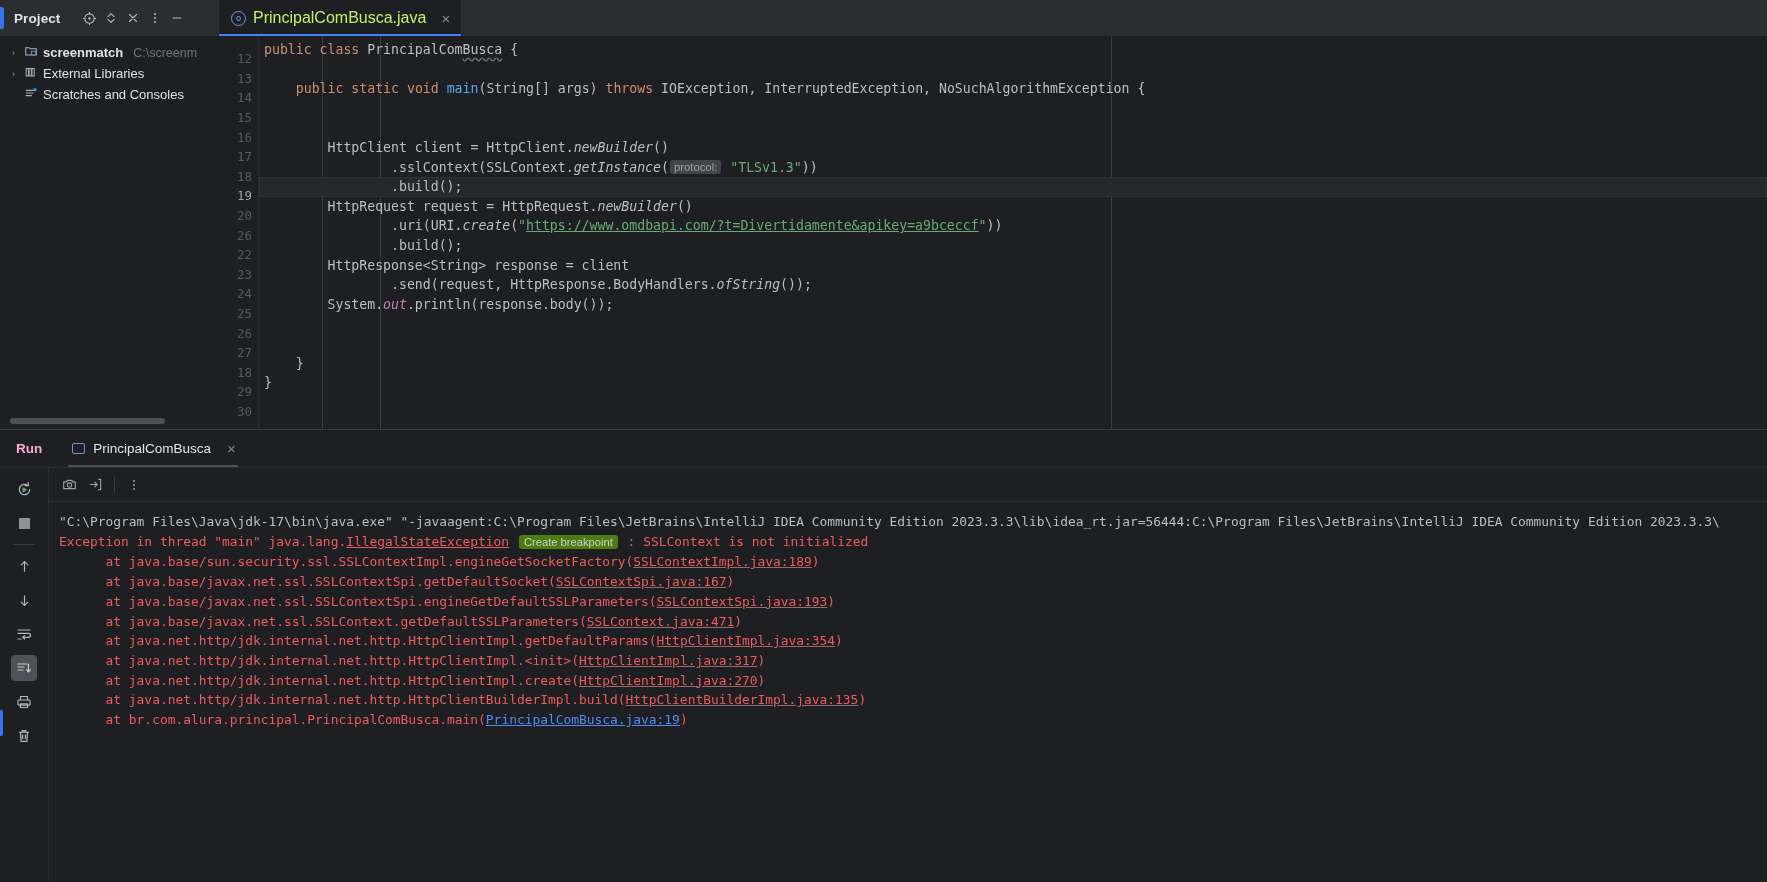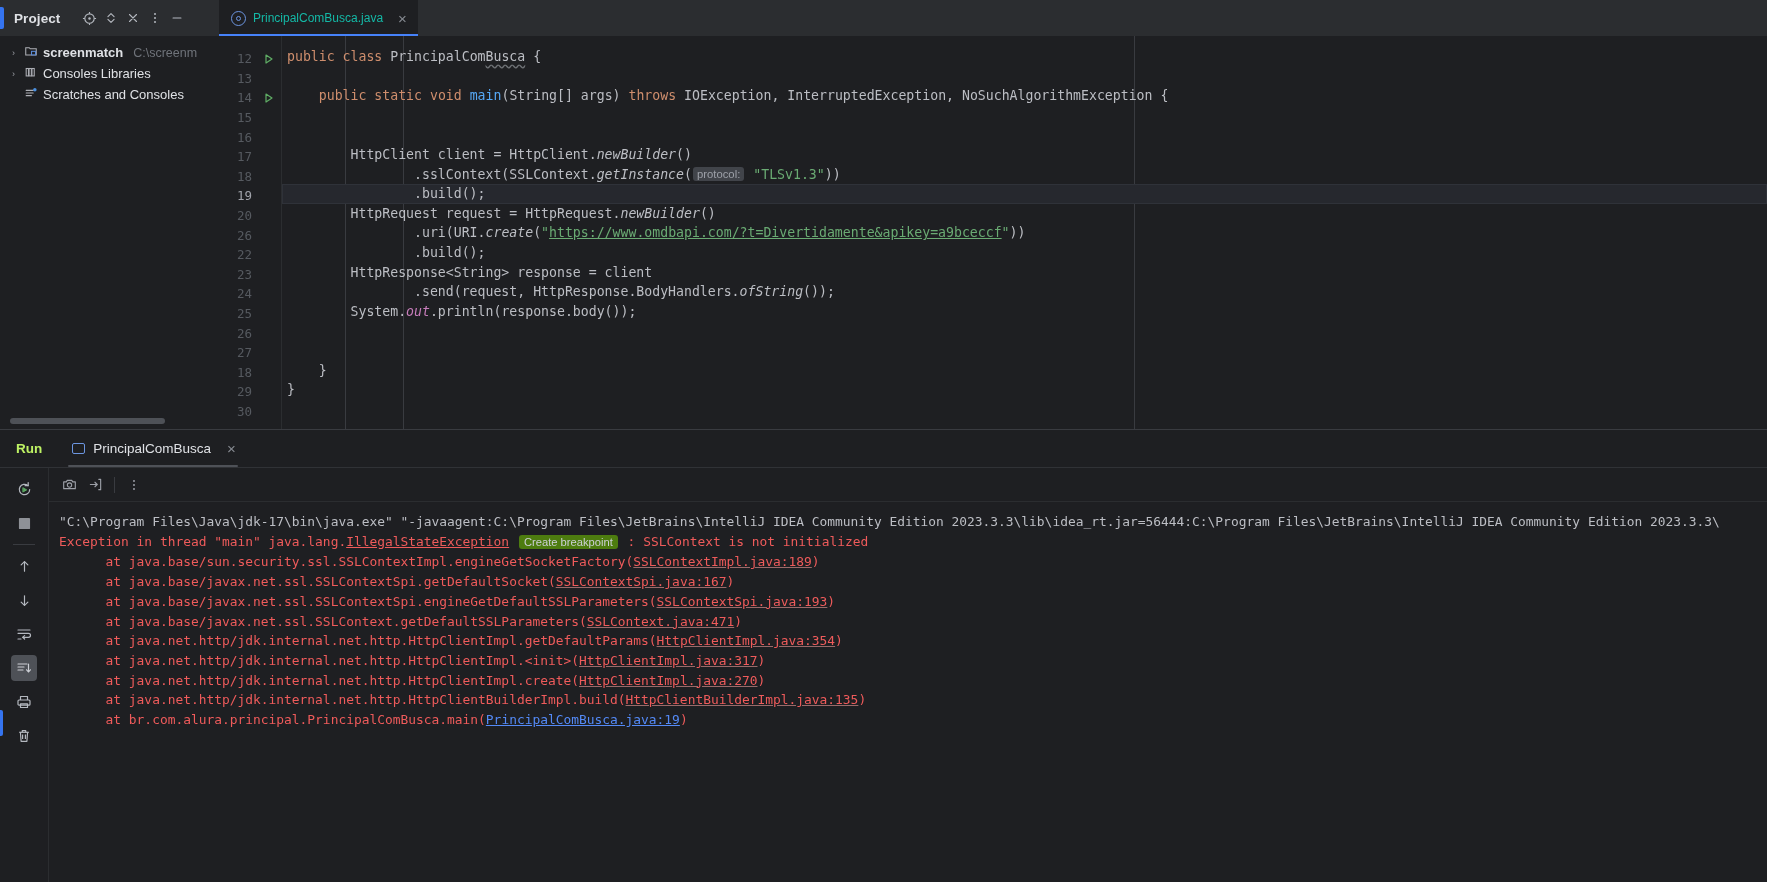--- a/index.html
+++ b/index.html
@@ -68,22 +68,22 @@
   .etab {
     display: flex;
     align-items: center;
     gap: 7px;
     padding: 0 11px 0 12px;
     background: #1e1f22;
     position: relative;
     cursor: pointer;
   }
   .etab-label {
-    color: #14b8a6;
-    font-size: 12px;
+    color: #bef264;
+    font-size: 16px;
   }
   .etab-underline {
     position: absolute;
     left: 0; right: 0; bottom: 0;
     height: 2px;
     background: #4682fa;
   }
   .etab-close {
     color: #868a91;
     font-size: 15px;
@@ -187,25 +187,24 @@
     right: -17px;
     width: 13px; height: 13px;
     display:flex;align-items:center;justify-content:center;
     cursor: pointer;
   }
   .run-arrow svg { display:block; }
 
   .code-area {
     flex: 1;
     position: relative;
-    padding-top: 11px;
+    padding-top: 4px;
     background: #1e1f22;
     border-left: 1px solid #2b2d30;
     overflow: hidden;
-    margin-left: 23px;
   }
   .cline {
     height: 19.6px;
     line-height: 19.6px;
     white-space: pre;
     font-family: "DejaVu Sans Mono", monospace;
     font-size: 13.2px;
     color: #bcbec4;
     padding-left: 5px;
     position: relative;
@@ -268,21 +267,21 @@
   .run-tabbar {
     height: 37px;
     flex: 0 0 37px;
     display: flex;
     align-items: center;
     background: #1e1f22;
     border-bottom: 1px solid #303236;
     position: relative;
   }
   .run-title {
-    color: #bef264;
+    color: #f9a8d4;
     font-size: 13.5px;
     font-weight: bold;
     padding: 0 18px 0 16px;
   }
   .run-tab {
     display: flex;
     align-items: center;
     gap: 8px;
     height: 100%;
     padding: 0 10px 0 12px;
@@ -476,21 +475,21 @@
 
       <div class="tree-row">
         <span class="chev">›</span>
         <span>
           <svg width="14" height="14" viewBox="0 0 16 16" fill="none" stroke="#aeb0b6" stroke-width="1.2">
             <rect x="2.5" y="4" width="2.6" height="8.5"></rect>
             <rect x="5.8" y="4" width="2.6" height="8.5"></rect>
             <rect x="9.1" y="4" width="2.6" height="8.5"></rect>
           </svg>
         </span>
-        <span class="tree-label">Consoles Libraries</span>
+        <span class="tree-label">External Libraries</span>
       </div>
 
       <div class="tree-row">
         <span class="chev"></span>
         <span>
           <svg width="14" height="14" viewBox="0 0 16 16" fill="none" stroke="#aeb0b6" stroke-width="1.2" stroke-linecap="round">
             <path d="M2.5 5h8M2.5 8h8M2.5 11h6"></path>
             <circle cx="12.4" cy="4.2" r="2" fill="#4a8fe0" stroke="none"></circle>
           </svg>
         </span>

